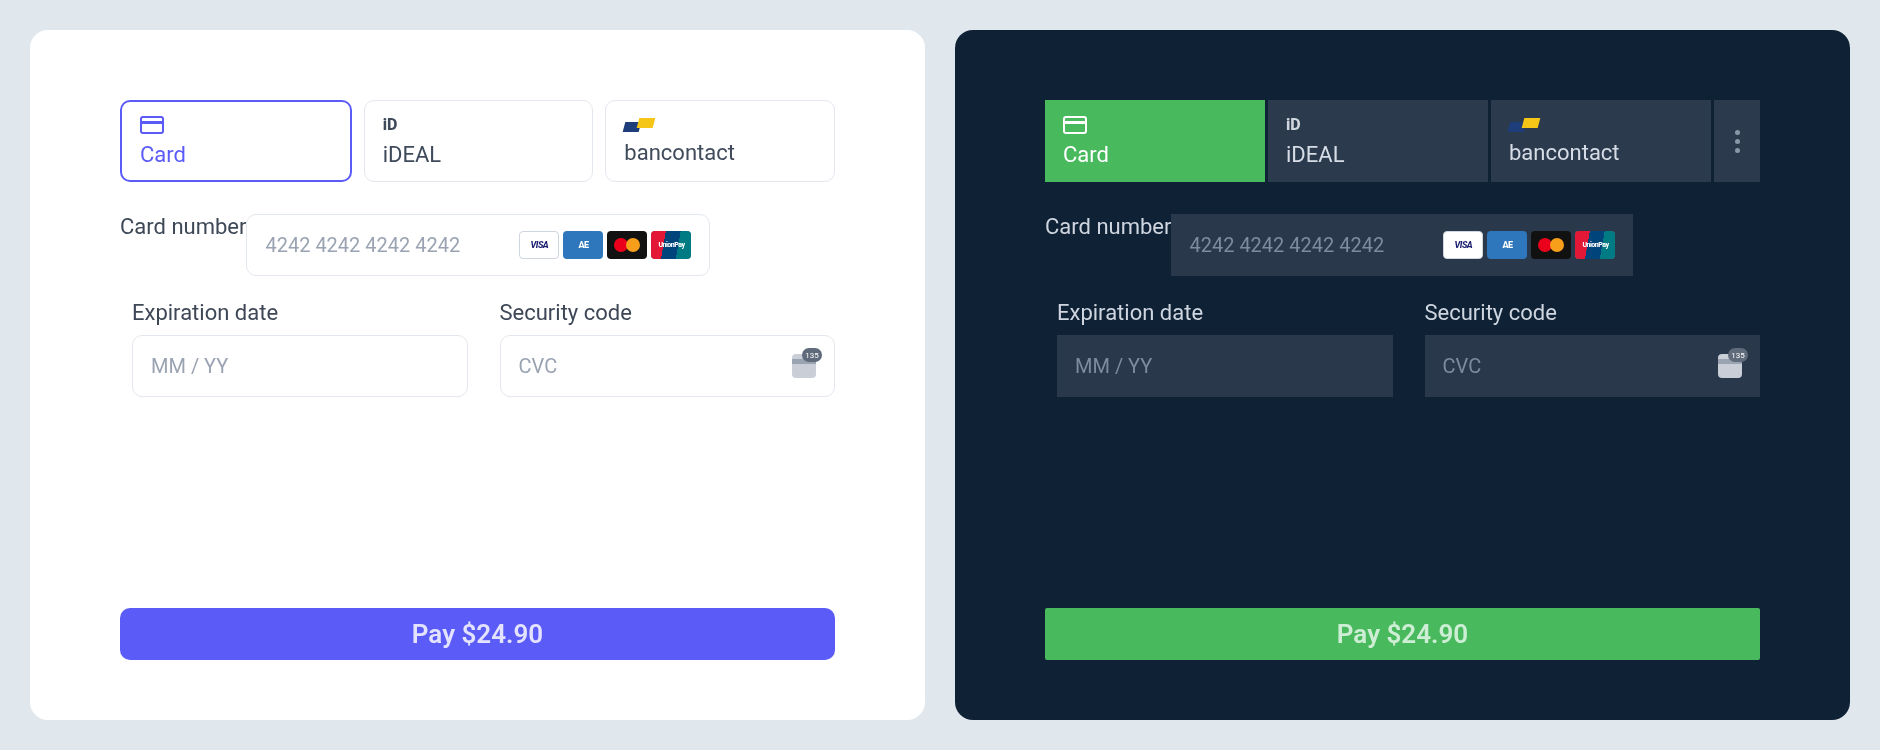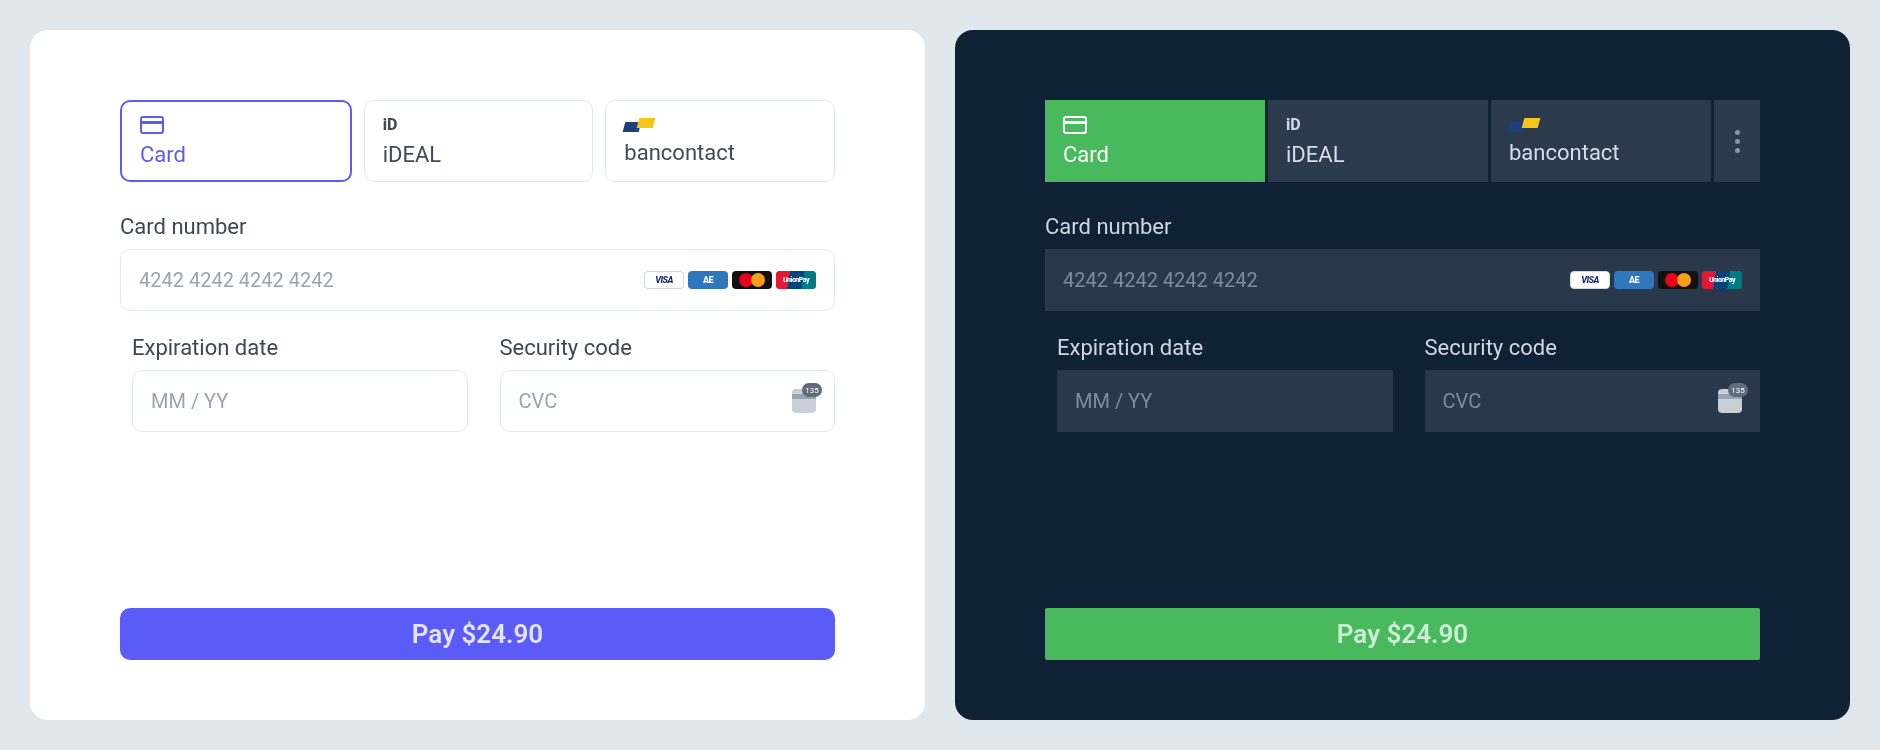--- a/index.html
+++ b/index.html
@@ -96,21 +96,21 @@
   .light .field input { color: #3d4756; }
   .light .field input::placeholder { color: #9aa3b2; }
   .dark  .field input { color: #e6ebf2; }
   .dark  .field input::placeholder { color: #7d8ba0; }
 
   .row2 { display: flex; gap: 20px; }
   .row2 > div { flex: 1; display: flex; flex-direction: column; margin-left: 12px; }
 
   .card-logos { display: flex; gap: 4px; align-items: center; }
   .logo {
-    width: 40px; height: 18px; border-radius: 4px; display:flex; align-items:center; justify-content:center;
+    width: 40px; height: 28px; border-radius: 4px; display:flex; align-items:center; justify-content:center;
     font-size: 9px; font-weight: 800; letter-spacing: -0.5px;
   }
   .logo.visa { background:#fff; border:1px solid #d0d6de; color:#1a1f71; font-style:italic; }
   .logo.amex { background:#2e77bc; color:#fff; }
   .logo.mc   { background:#111; position:relative; }
   .logo.mc::before{content:"";position:absolute;width:14px;height:14px;background:#eb001b;border-radius:50%;left:7px;}
   .logo.mc::after {content:"";position:absolute;width:14px;height:14px;background:#f79e1b;border-radius:50%;right:7px;}
   .logo.up   { background:#737373; position:relative; overflow:hidden;}
   .logo.up::before{content:"";position:absolute;inset:0;background:linear-gradient(100deg,#e21836 33%,#00447c 33% 66%,#007b84 66%);}
   .logo.up span{position:relative;color:#fff;font-size:7px;}
@@ -128,21 +128,21 @@
     border: none;
     border-radius: 10px;
     font-size: 26px;
     font-weight: 600;
     cursor: pointer;
     color: #fff;
   }
   .light .pay-btn { background: #5b5bf7; color:#e3e2ff; }
   .dark  .pay-btn { background: #49b95e; color:#cdeed4; border-radius: 2px; }
 
-  .block { display:flex; flex-direction:column; margin-bottom: 24px; }
+  .block { display:flex; margin-bottom: 24px; }
 
   
   .ic-card { width:24px;height:18px;border:2px solid currentColor;border-radius:3px;position:relative;}
   .ic-card::before{content:"";position:absolute;left:-2px;right:-2px;top:3px;height:3px;background:currentColor;}
   .ic-ideal { font-weight:800; font-size:16px; }
   .ic-banc { width:30px;height:14px;position:relative;}
   .ic-banc::before{content:"";position:absolute;left:0;bottom:0;width:16px;height:10px;background:#1e3d7b;transform:skewX(-15deg);}
   .ic-banc::after {content:"";position:absolute;right:0;top:0;width:16px;height:10px;background:#f5c518;transform:skewX(-15deg);}
 
   .dots-v { display:flex;flex-direction:column;gap:4px;}

